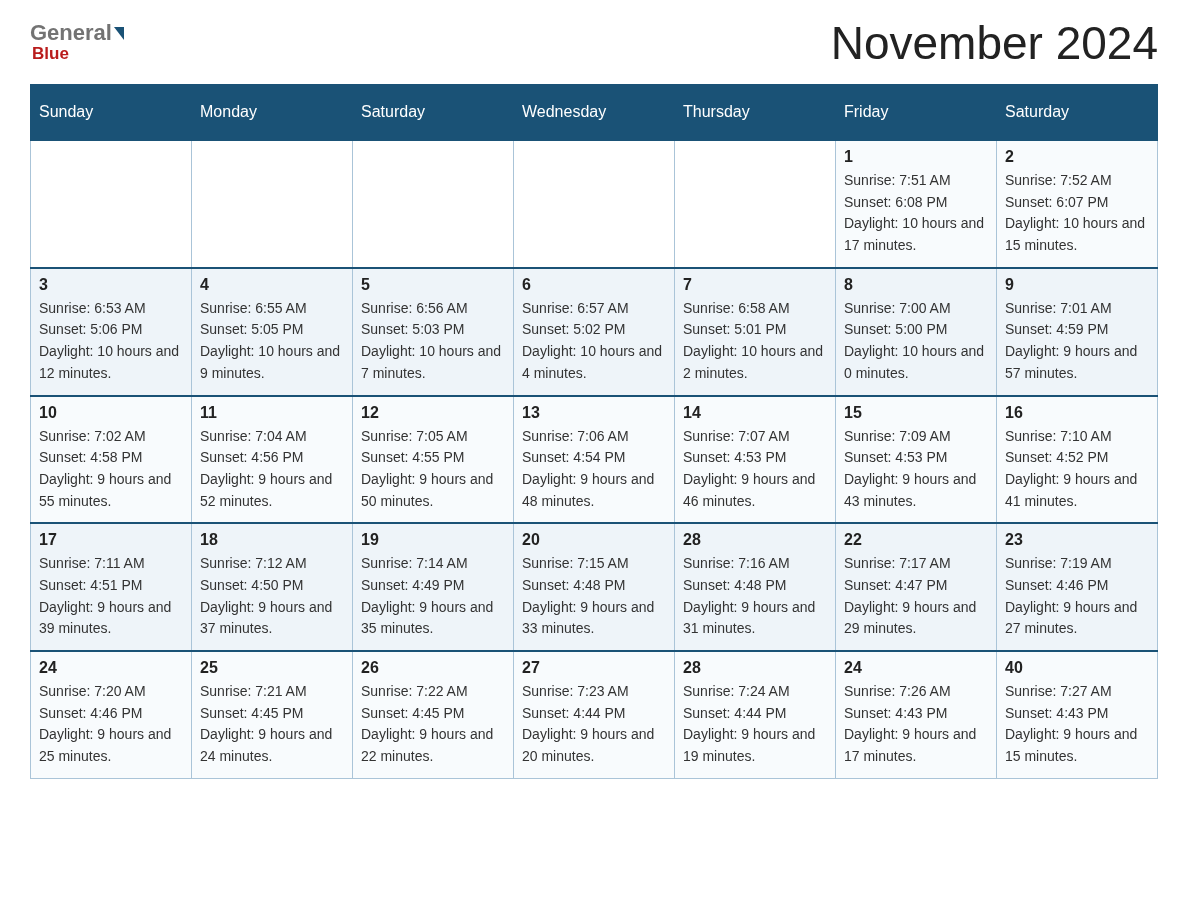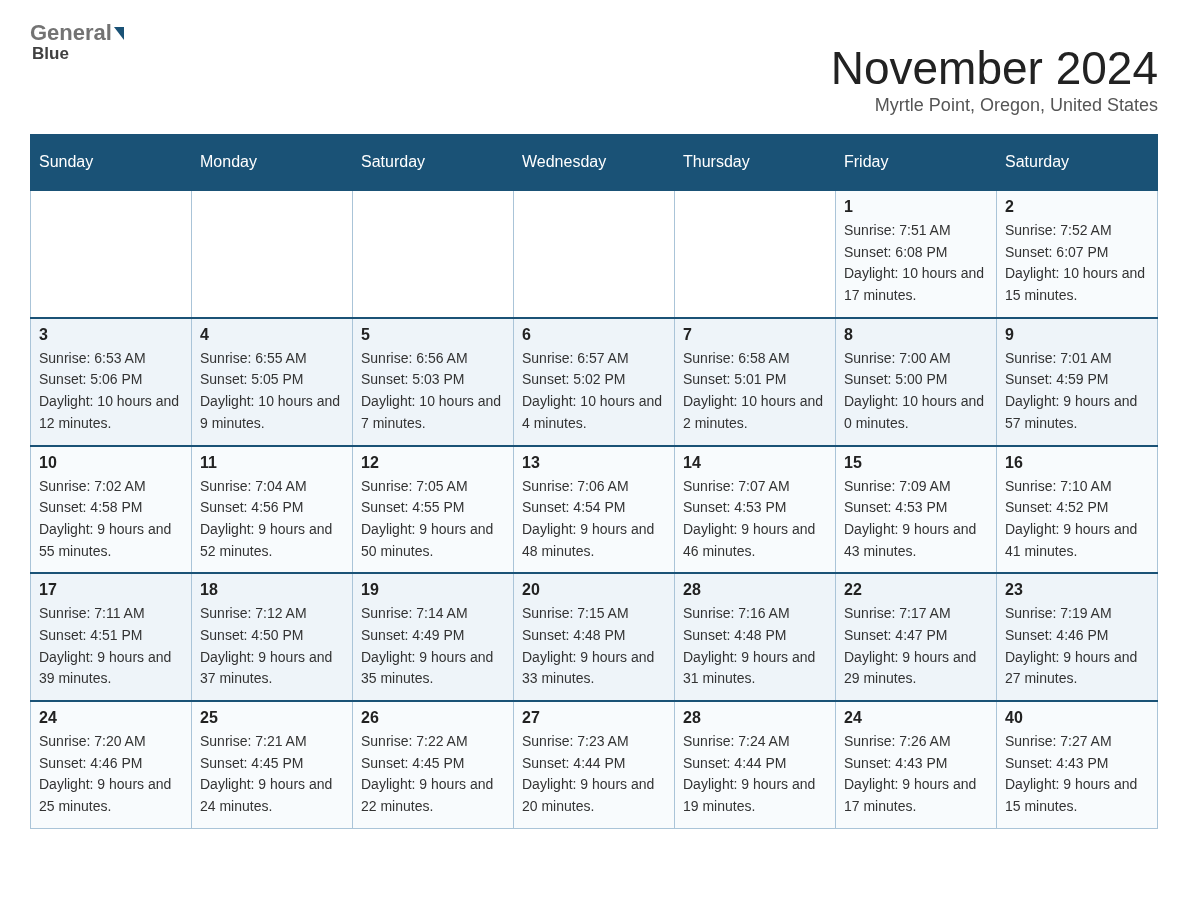--- a/index.html
+++ b/index.html
@@ -30,23 +30,23 @@
     .logo-general { color: #737373; font-weight: bold; }
     .logo-arrow {
       display: inline-block;
       width: 0;
       height: 0;
       border-left: 10px solid transparent;
       border-top: 13px solid #1a5276;
       margin-left: 2px;
       margin-right: 2px;
     }
-    .logo-sub { color: #404040; font-size: 17px; font-weight: bold; margin-top: -2px; padding-left: 2px; }
+    .logo-sub { color: #b91c1c; font-size: 17px; font-weight: bold; margin-top: -2px; padding-left: 2px; }
     .title-block { text-align: right; }
-    .month-title { font-size: 46px; font-weight: 300; color: #222; line-height: 1; margin-top: 25px; }
+    .month-title { font-size: 46px; font-weight: 300; color: #222; line-height: 1; }
     .location { font-size: 18px; color: #555; margin-top: 4px; }
     table {
       width: 100%;
       border-collapse: collapse;
       table-layout: fixed;
     }
     thead tr th {
       background: #1a5276;
       color: #fff;
       padding: 18px 8px;
@@ -87,21 +87,20 @@
 <div class="header">
   <div class="logo">
     <div class="logo-text">
       <span class="logo-general">General</span>
       <span class="logo-arrow"></span>
     </div>
     <div class="logo-sub">Blue</div>
   </div>
   <div class="title-block">
     <div class="month-title">November 2024</div>
-    <div class="location">Myrtle Point, Oregon, United States</div>
   </div>
 </div>
 
 <table>
   <thead>
     <tr>
     <th>Sunday</th>
         <th>Monday</th>
         <th>Saturday</th>
         <th>Wednesday</th>

